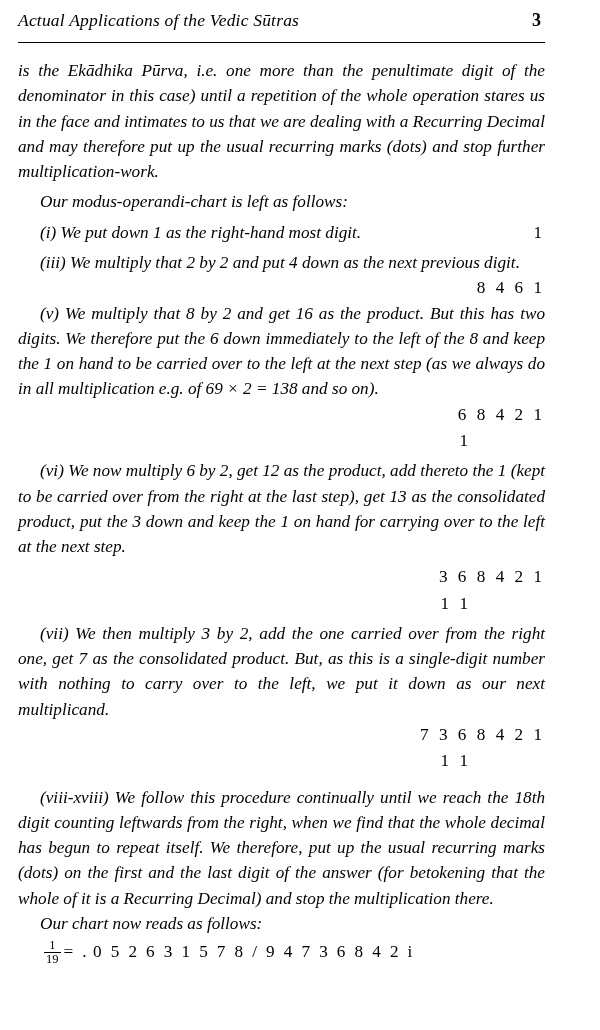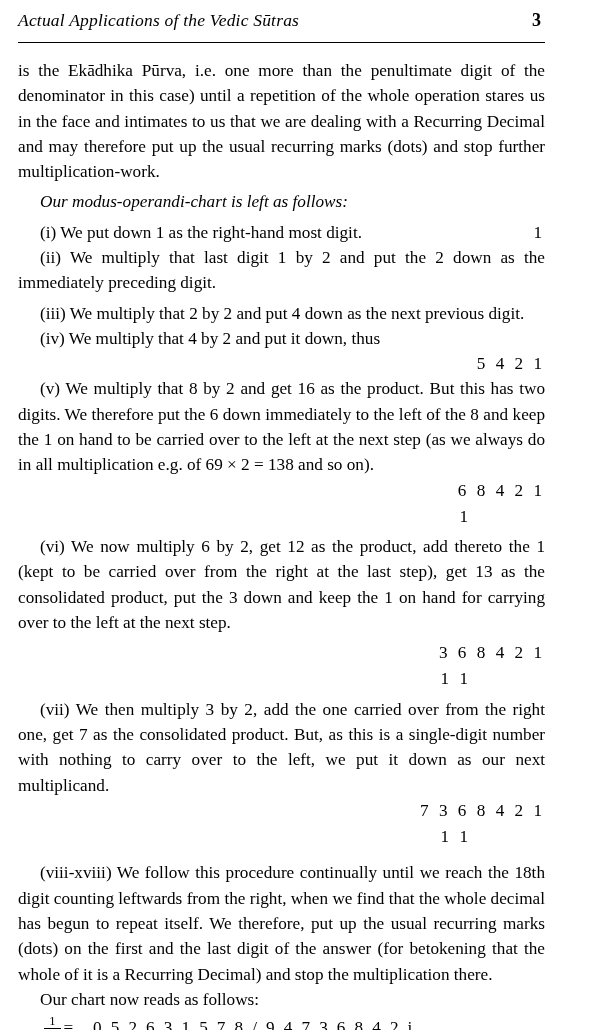--- a/index.html
+++ b/index.html
@@ -48,20 +48,21 @@
     right: 14px;
     top: 58px;
     font-size: 17.2px;
     line-height: 1.47;
     text-align: justify;
   }
   p {
     margin: 0 0 0 0;
     text-align: justify;
     text-justify: inter-word;
+    font-style: italic;
   }
   p.indent { text-indent: 22px; }
   .it { font-style: italic; }
   .gap-sm { height: 5px; }
   .gap-md { height: 11px; }
 
   
   .row {
     display: flex;
     align-items: flex-end;
@@ -126,33 +127,27 @@
 
     <div class="gap-sm"></div>
     <p class="indent it">Our modus-operandi-chart is left as follows:</p>
     <div class="gap-sm"></div>
 
     <div class="row">
       <p class="txt indent">(i) We put down 1 as the right-hand most digit.</p>
       <div class="digits-col">1</div>
     </div>
 
-    <div class="row">
-      <p class="txt indent">(ii) We multiply that last digit 1 by 2 and put the 2 down as the immediately preceding digit.</p>
-    </div>
 
     <div class="gap-sm"></div>
     <div class="row">
       <p class="txt indent">(iii) We multiply that 2 by 2 and put 4 down as the next previous digit.</p>
     </div>
 
-    <div class="row">
-      <p class="txt indent">(iv) We multiply that 4 by 2 and put it down, thus</p>
-    </div>
-    <div class="digits-float">5 4 2 1</div>
+    <div class="digits-float">8 4 6 1</div>
 
     <p class="indent">(v) We multiply that 8 by 2 and get 16 as the product. But this has two digits. We therefore put the 6 down immediately to the left of the 8 and keep the 1 on hand to be carried over to the left at the next step (as we always do in all multiplication e.g. of 69 × 2 = 138 and so on).</p>
     <div class="digits-float">6 8 4 2 1</div>
     <div class="carry-row" style="margin-left:0;text-align:right;padding-right:74px;">1</div>
 
     <div class="gap-sm"></div>
     <p class="indent">(vi) We now multiply 6 by 2, get 12 as the product, add thereto the 1 (kept to be carried over from the right at the last step), get 13 as the consolidated product, put the 3 down and keep the 1 on hand for carrying over to the left at the next step.</p>
     <div class="gap-sm"></div>
     <div class="digits-float">3 6 8 4 2 1</div>
     <div class="carry-row" style="margin-left:0;text-align:right;padding-right:74px;">1 1</div>

